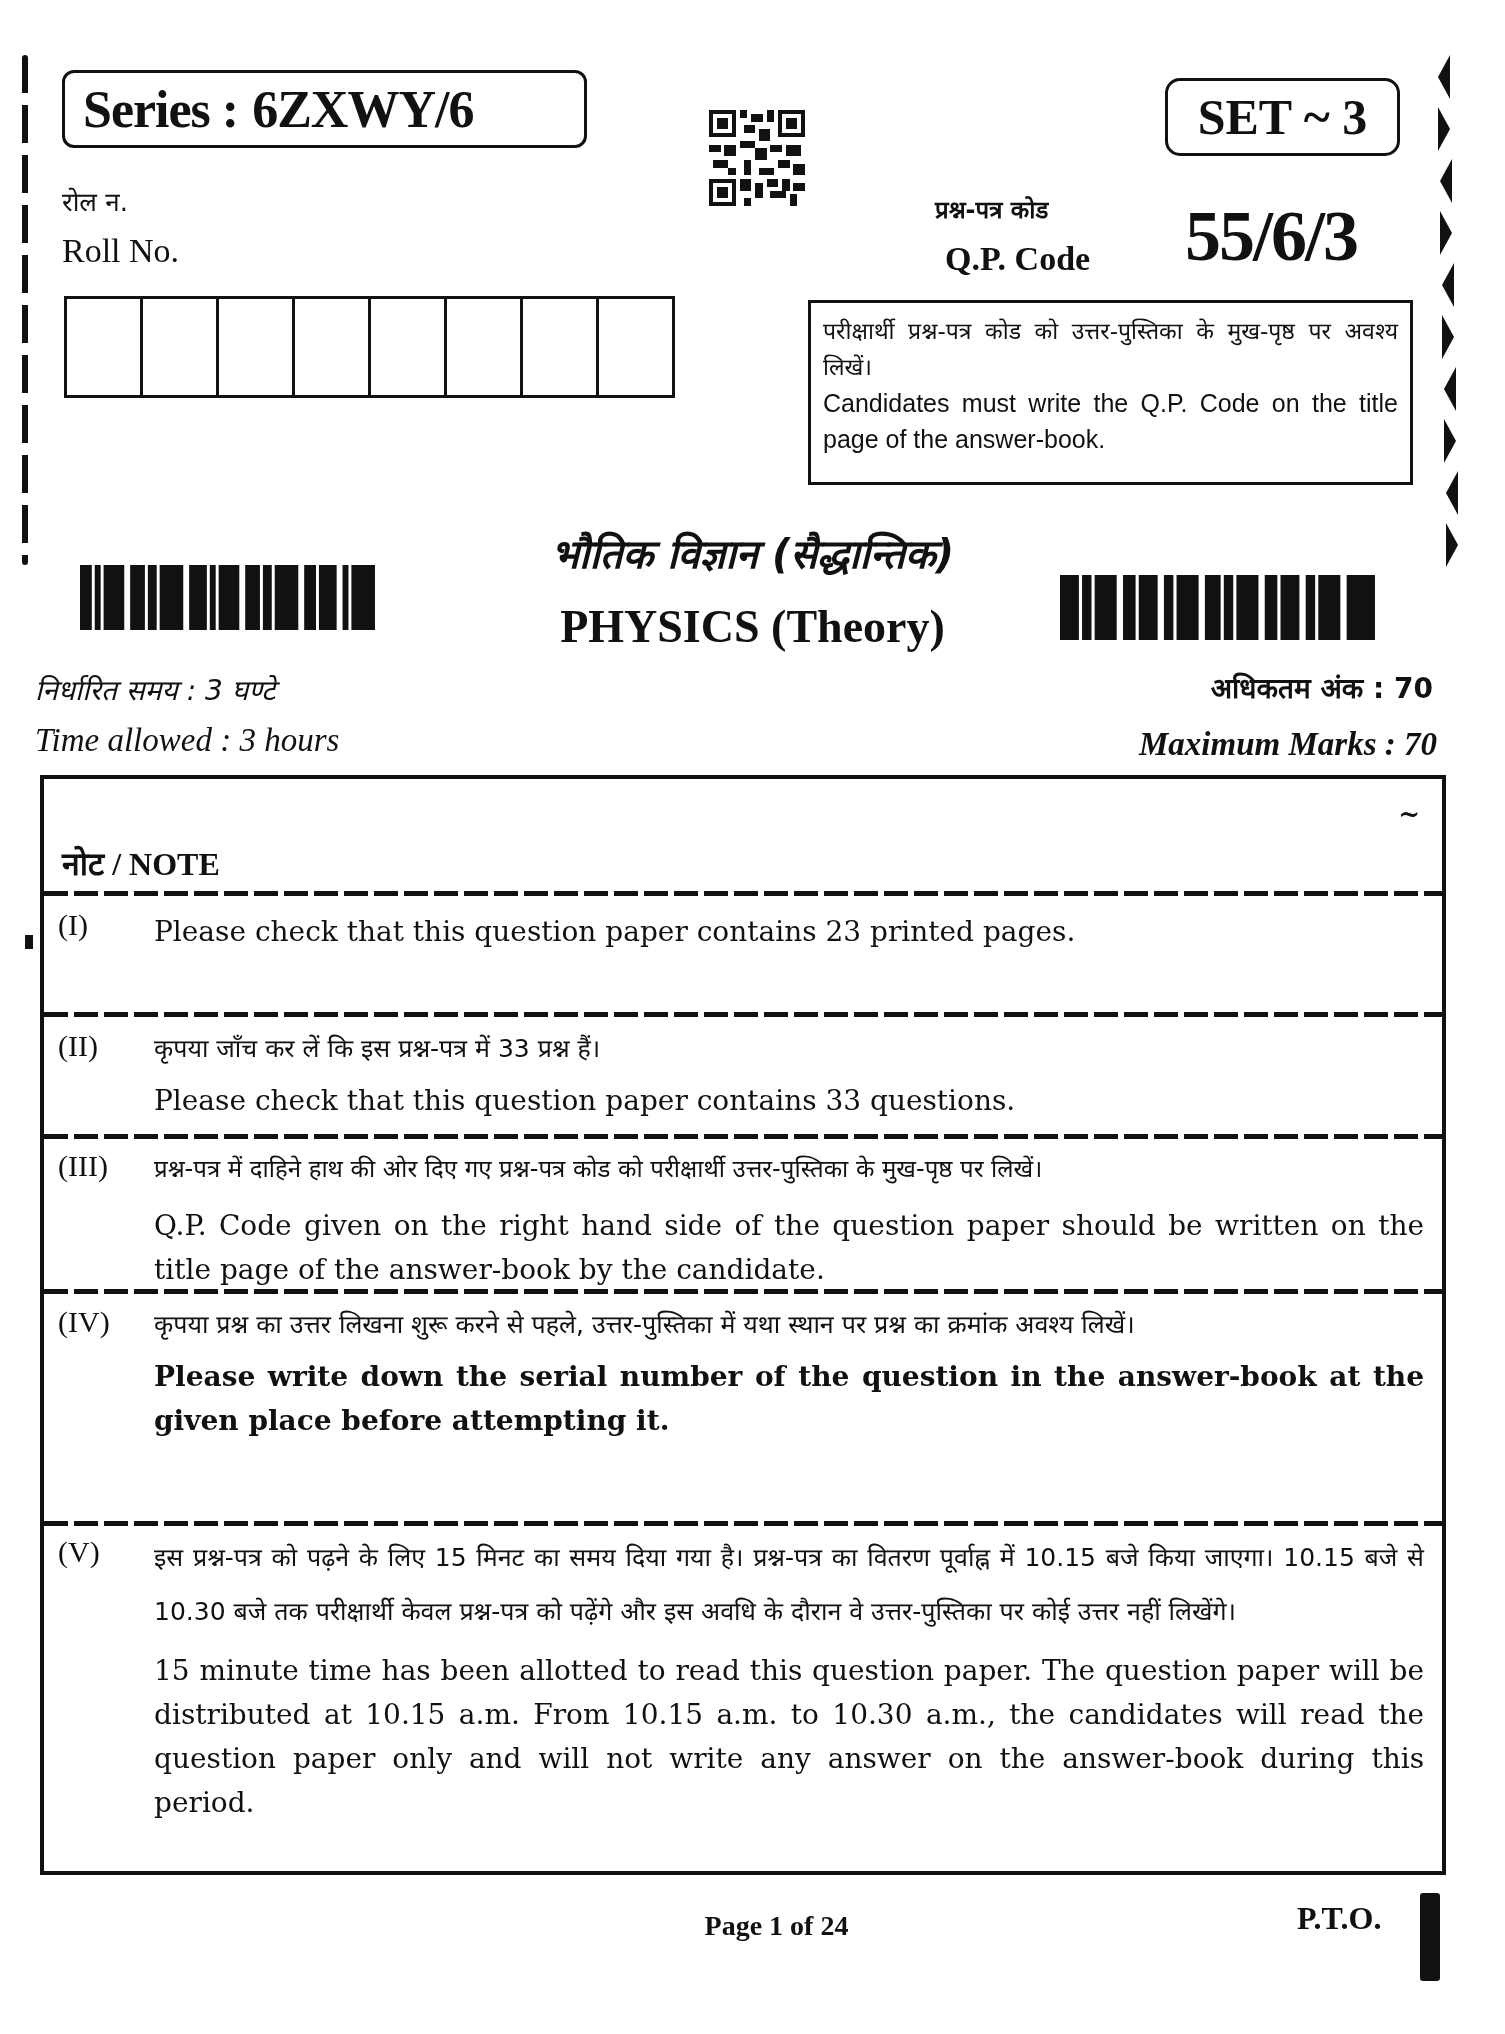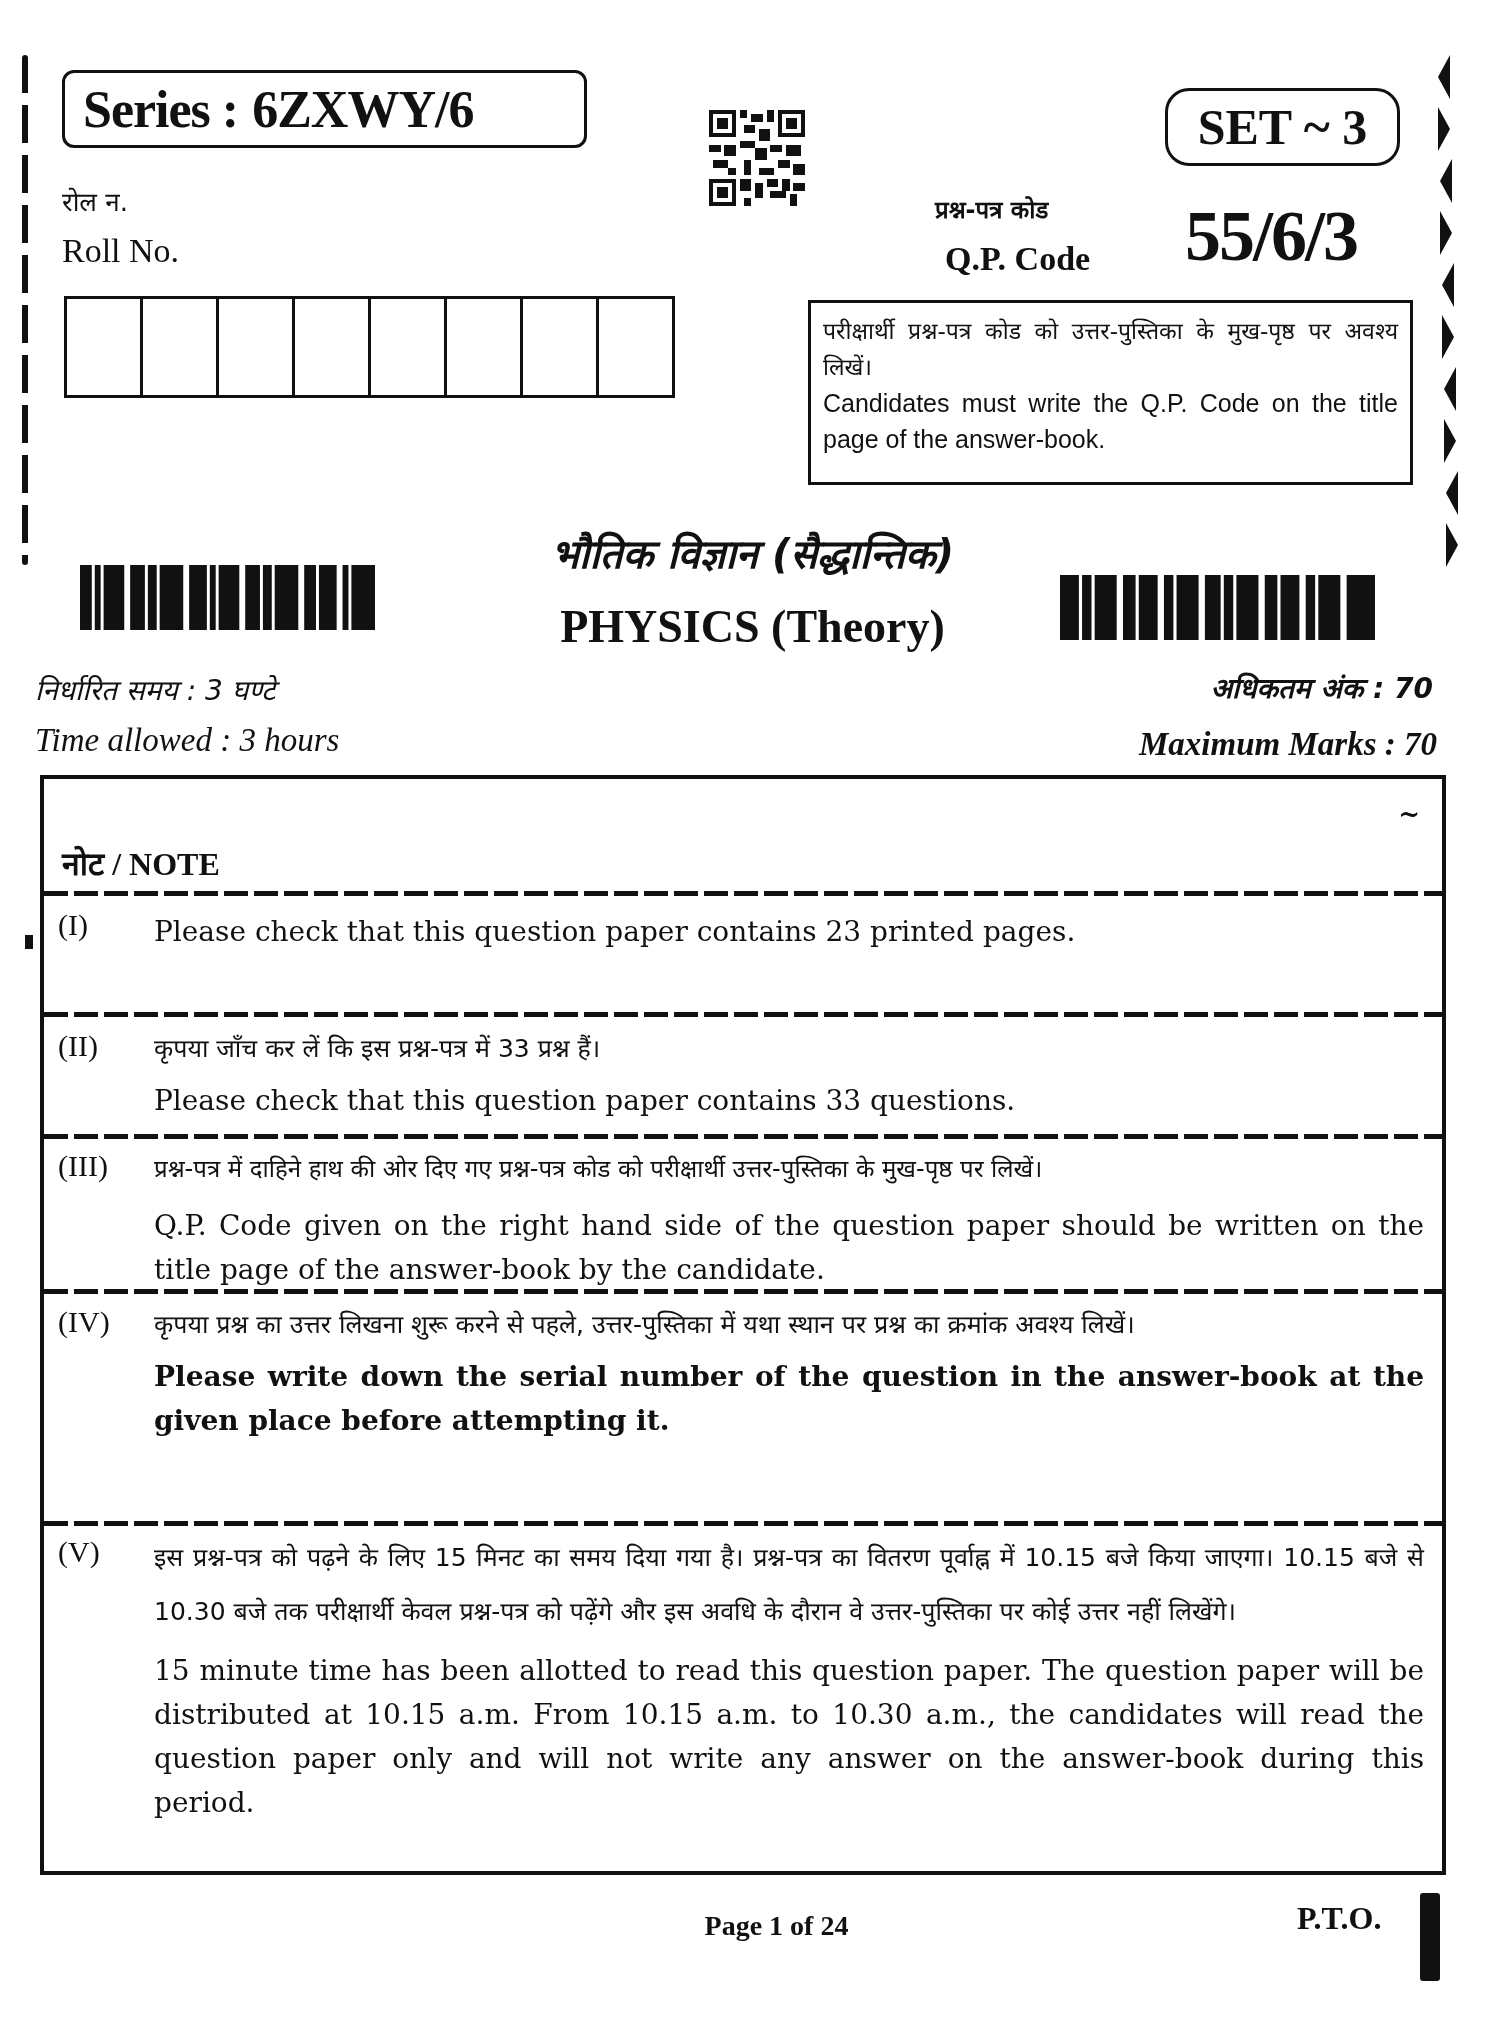--- a/index.html
+++ b/index.html
@@ -20,42 +20,42 @@
   .series-box .lab { margin-right:14px; }
 
   .roll-hi { left:62px; top:183px; font-size:26px; font-family:"DejaVu Sans", sans-serif; }
   .roll-en { left:62px; top:232px; font-size:34px; font-family:"Liberation Serif", serif; }
   .roll-boxes { left:64px; top:296px; display:flex; border:3px solid #111; height:102px; box-sizing:border-box; }
   .roll-cell { width:73px; height:96px; border-right:3px solid #111; }
   .roll-cell:last-child { border-right:none; }
 
   .qr { left:708px; top:110px; width:98px; height:96px; }
 
-  .set-box { left:1165px; top:78px; width:235px; height:78px; border:3px solid #111; border-radius:24px;
+  .set-box { left:1165px; top:78px; width:235px; height:78px; border:3px solid #111; border-radius:15px;
     display:flex; align-items:center; justify-content:center; box-sizing:border-box;
-    font-family:"Liberation Serif", serif; font-weight:bold; font-size:50px;margin-top:10px; }
+    font-family:"Liberation Serif", serif; font-weight:bold; font-size:50px; }
 
   .qp-hi { left:935px; top:192px; font-size:24px; font-weight:bold; font-family:"DejaVu Sans", sans-serif; }
   .qp-en { left:945px; top:240px; font-size:34px; font-weight:bold; font-family:"Liberation Serif", serif; }
   .qp-code { left:1185px; top:195px; font-size:72px; font-weight:bold; font-family:"Liberation Serif", serif; letter-spacing:-2px; }
 
   .cand-box { left:808px; top:300px; width:605px; height:185px; border:3px solid #111; box-sizing:border-box;
     padding:10px 12px; font-family:"DejaVu Sans", sans-serif; font-size:23px; line-height:36px; text-align:justify; }
   .cand-box .en { font-family:"Liberation Sans", sans-serif; font-size:25px; line-height:36px; }
 
   .barcode { height:65px; }
   .bc-left { left:80px; top:565px; width:295px; }
   .bc-right { left:1060px; top:575px; width:315px; }
 
   .title-hi { left:0; width:1505px; top:525px; text-align:center; font-family:"DejaVu Sans", sans-serif; font-weight:bold; font-size:40px;font-style:italic; }
   .title-en { left:0; width:1505px; top:600px; text-align:center; font-family:"Liberation Serif", serif; font-weight:bold; font-size:46px; }
 
   .time-hi { left:35px; top:670px; font-family:"DejaVu Sans", sans-serif; font-style:italic; font-size:28px; }
   .time-en { left:35px; top:722px; font-family:"Liberation Serif", serif; font-style:italic; font-size:33px; }
-  .marks-hi { right:72px; top:668px; font-family:"DejaVu Sans", sans-serif; font-style:italic; font-weight:bold; font-size:28px; text-align:right; }
+  .marks-hi { right:72px; top:668px; font-family:"DejaVu Sans", sans-serif; font-weight:bold; font-size:28px; text-align:right; }
   .marks-en { right:68px; top:726px; font-family:"Liberation Serif", serif; font-style:italic; font-weight:bold; font-size:33px; text-align:right; }
 
   .note-box { left:40px; top:775px; width:1406px; height:1100px; border:4px solid #111; box-sizing:border-box; }
   .tilde { position:absolute; right:22px; top:20px; font-size:26px; font-weight:bold; }
   .note-head { position:absolute; left:18px; top:62px; font-family:"Liberation Serif", serif; font-size:32px; font-weight:bold; }
   .dash { position:absolute; left:0; right:0; height:5px;
     background: repeating-linear-gradient(to right, #111 0 24px, transparent 24px 30px); }
 
   .sec { position:absolute; left:0; right:0; }
   .sec-num { position:absolute; left:14px; font-family:"Liberation Serif", serif; font-size:30px; }

